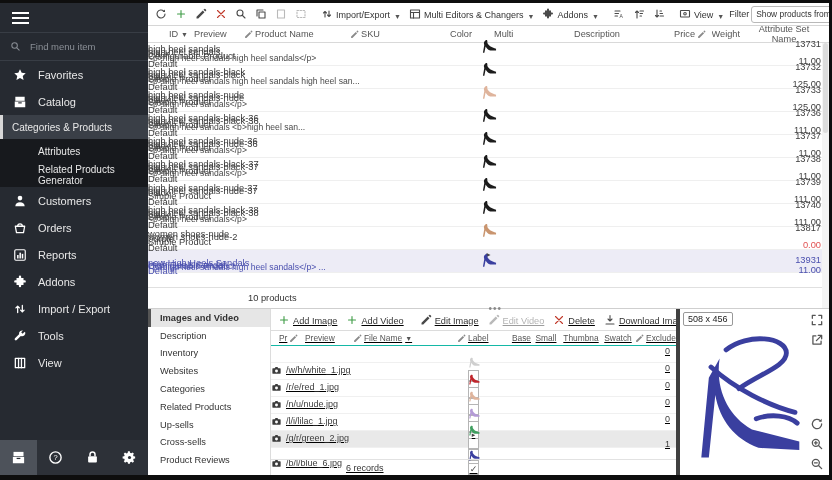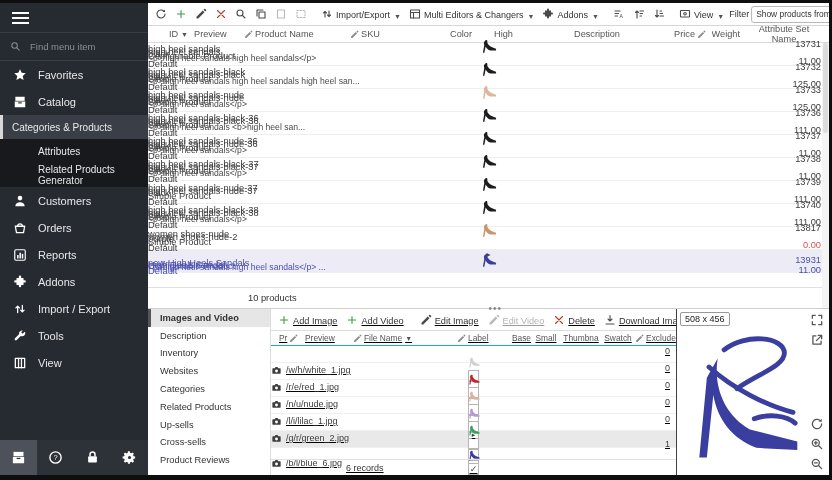--- a/index.html
+++ b/index.html
@@ -57,21 +57,21 @@
   .igrid{--icols:8px 26px 48px 104px 44px 30px 30px 40px 34px 1fr;}
   .ihead{display:grid;grid-template-columns:var(--icols);height:15px;align-items:center;border-bottom:1px solid #14b8a6;font-size:8.4px;color:#555;}
   .ihead .hc{display:flex;align-items:center;gap:2px;overflow:hidden;}
   .irow{display:grid;grid-template-columns:var(--icols);height:17px;align-items:center;border-bottom:1px solid #f0f0f0;font-size:9px;color:#3c3c3c;cursor:pointer;}
   .irow.selected{background:#e9e9e9;}
   .irow .file{display:flex;align-items:center;gap:4px;overflow:hidden;white-space:nowrap;}
   .cbx{width:11px;height:11px;border:1px solid #b5b5b5;background:#fff;margin:0 auto;display:flex;align-items:center;justify-content:center;font-size:9px;color:#444;cursor:pointer;}
   .irow .ind{font-size:7px;color:#444;text-align:center;}
   .img-status{height:16px;border-top:1px solid #e2e2e2;display:flex;align-items:center;font-size:9px;color:#333;padding-left:75px;flex-shrink:0;}
   
-  .preview{flex:1;border-left:1px solid #404040;position:relative;background:#fff;overflow:hidden;}
+  .preview{flex:1;border-left:4px solid #404040;position:relative;background:#fff;overflow:hidden;}
   .size-badge{position:absolute;top:3px;left:3px;border:1px solid #999;border-radius:2px;background:#fff;font-size:9px;padding:1px 4px;color:#222;z-index:3;}
   .pv-ic{position:absolute;color:#555;cursor:pointer;z-index:3;}
   .pv-shoe{position:absolute;inset:8px 6px 4px 2px;display:flex;align-items:center;justify-content:center;}
   .side-splitter{position:absolute;left:148px;top:232px;color:#999;font-size:9px;line-height:4px;cursor:col-resize;z-index:4;}
   .shoe-ic{display:flex;align-items:center;justify-content:center;}
   .green{color:#3f9c46;} .red{color:#c0392b;}
 </style>
 </head>
 <body>
 
@@ -351,21 +351,21 @@
               <svg width="9" height="9" viewBox="0 0 24 24" fill="#8a8a8a">
                 <path d="M3 17.5V21h3.5L19 8.5 15.5 5 3 17.5zM17 3.5 20.5 7l1.6-1.6a1.5 1.5 0 0 0 0-2.1l-1.4-1.4a1.5 1.5 0 0 0-2.1 0L17 3.5z"></path>
               </svg>
             </span>
             <span>SKU</span>
           </div>
           <div class="hc">
             <span>Color</span>
           </div>
           <div class="hc">
-            <span>High</span>
+            <span>Multi</span>
           </div>
           <div class="hc">
             <span>Description</span>
           </div>
           <div class="hc" style="justify-content:flex-end;padding-right:6px">
             <span>Price</span>
             <span>
               <svg width="9" height="9" viewBox="0 0 24 24" fill="#8a8a8a">
                 <path d="M3 17.5V21h3.5L19 8.5 15.5 5 3 17.5zM17 3.5 20.5 7l1.6-1.6a1.5 1.5 0 0 0 0-2.1l-1.4-1.4a1.5 1.5 0 0 0-2.1 0L17 3.5z"></path>
               </svg>

